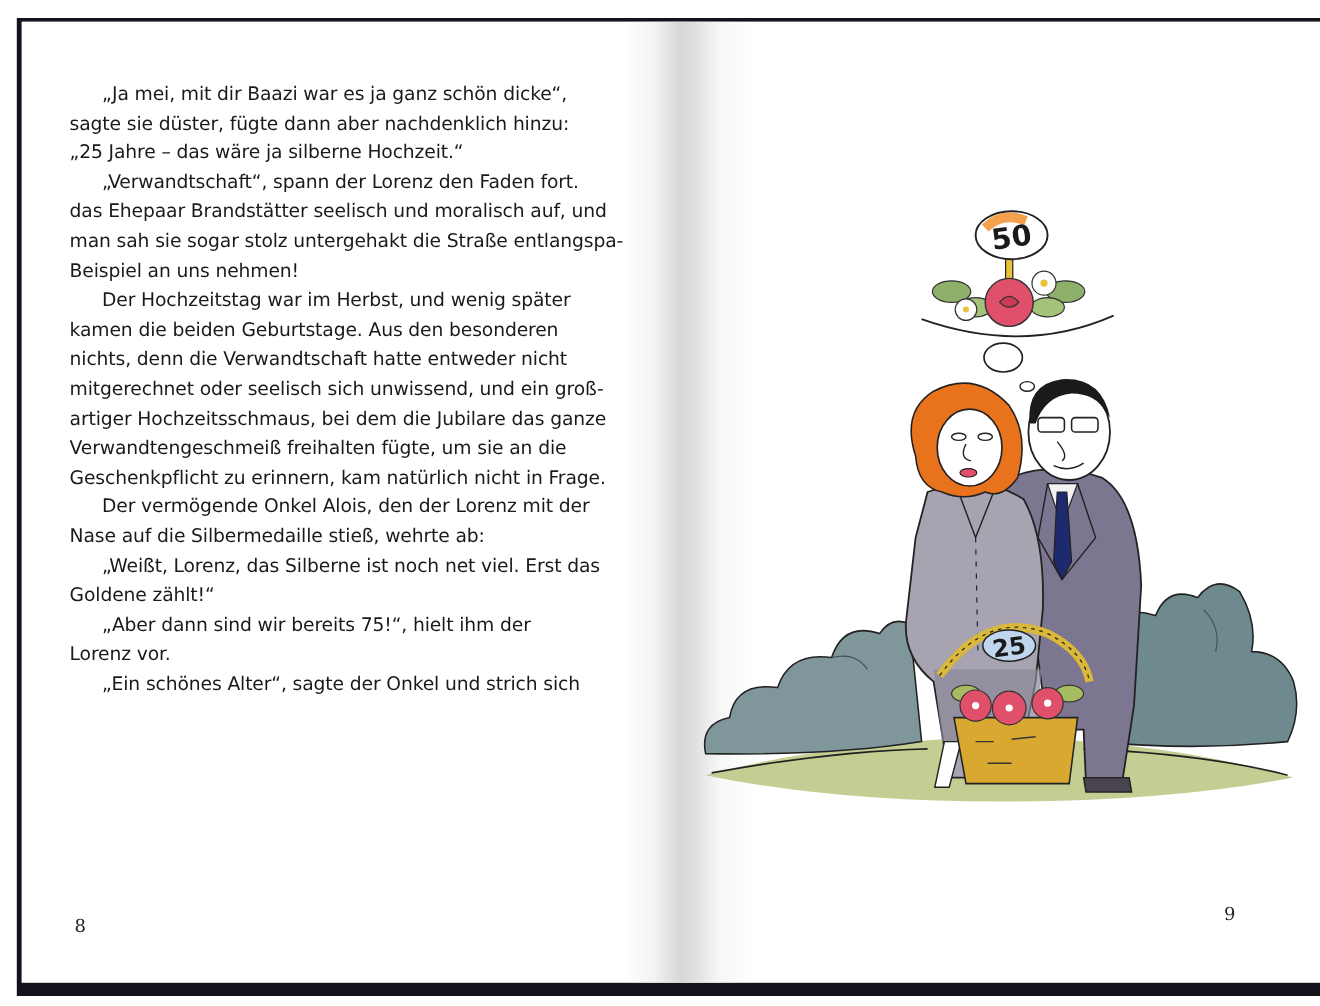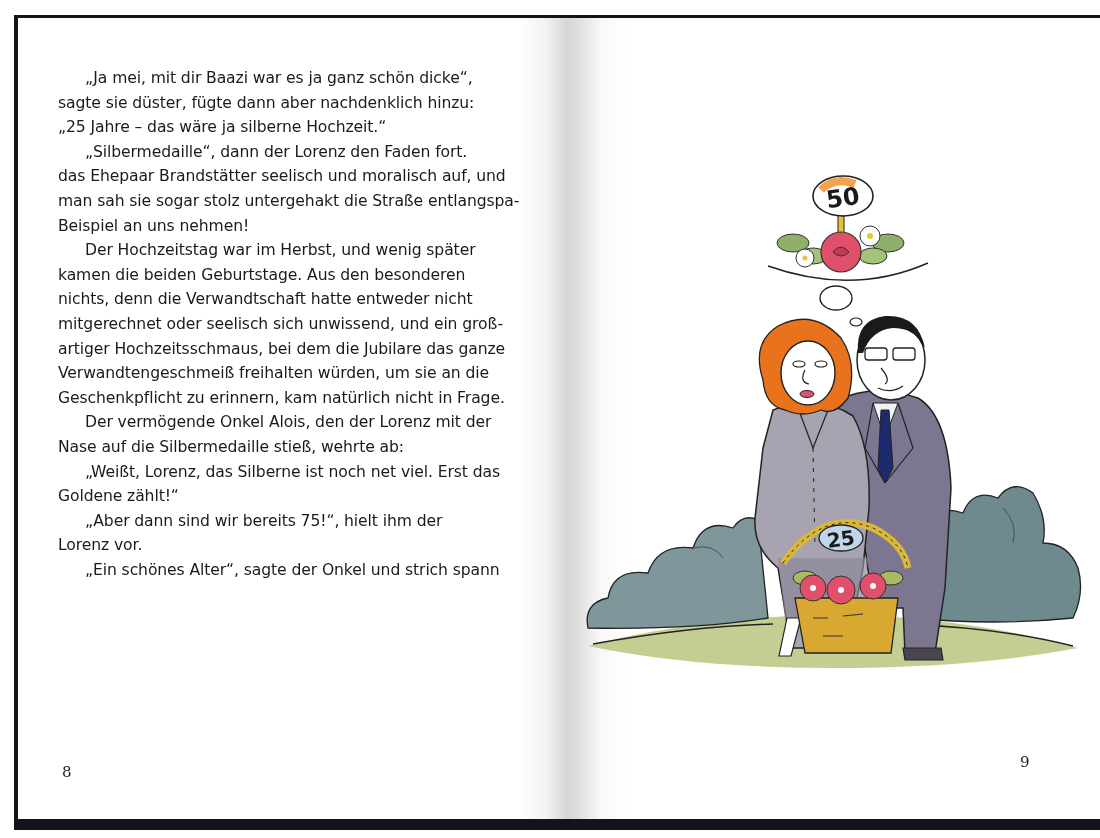--- a/index.html
+++ b/index.html
@@ -24,50 +24,50 @@
 <div class="spread">
   <div class="gutter"></div>
 
   <div class="page-left">
     <p class="para">
       <span class="line indent">„Ja mei, mit dir Baazi war es ja ganz schön dicke“,</span>
       <span class="line">sagte sie düster, fügte dann aber nachdenklich hinzu:</span>
       <span class="line">„25 Jahre – das wäre ja silberne Hochzeit.“</span>
     </p>
     <p class="para">
-      <span class="line indent">„Silbermedaille“, dann der Lorenz den Faden fort.</span>
+      <span class="line indent">„Verwandtschaft“, spann der Lorenz den Faden fort.</span>
     </p>
     <p class="para">
       <span class="line">das Ehepaar Brandstätter seelisch und moralisch auf, und</span>
       <span class="line">man sah sie sogar stolz untergehakt die Straße entlangspa-</span>
       <span class="line">Beispiel an uns nehmen!</span>
     </p>
     <p class="para">
       <span class="line indent">Der Hochzeitstag war im Herbst, und wenig später</span>
       <span class="line">kamen die beiden Geburtstage. Aus den besonderen</span>
       <span class="line">nichts, denn die Verwandtschaft hatte entweder nicht</span>
       <span class="line">mitgerechnet oder seelisch sich unwissend, und ein groß-</span>
       <span class="line">artiger Hochzeitsschmaus, bei dem die Jubilare das ganze</span>
-      <span class="line">Verwandtengeschmeiß freihalten würden, um sie an die</span>
+      <span class="line">Verwandtengeschmeiß freihalten fügte, um sie an die</span>
       <span class="line">Geschenkpflicht zu erinnern, kam natürlich nicht in Frage.</span>
     </p>
     <p class="para">
       <span class="line indent">Der vermögende Onkel Alois, den der Lorenz mit der</span>
       <span class="line">Nase auf die Silbermedaille stieß, wehrte ab:</span>
     </p>
     <p class="para">
       <span class="line indent">„Weißt, Lorenz, das Silberne ist noch net viel. Erst das</span>
       <span class="line">Goldene zählt!“</span>
     </p>
     <p class="para">
       <span class="line indent">„Aber dann sind wir bereits 75!“, hielt ihm der</span>
       <span class="line">Lorenz vor.</span>
     </p>
     <p class="para">
-      <span class="line indent">„Ein schönes Alter“, sagte der Onkel und strich spann</span>
+      <span class="line indent">„Ein schönes Alter“, sagte der Onkel und strich sich</span>
     </p>
   </div>
 
   <div class="pagenum pn-left">8</div>
   <div class="pagenum pn-right">9</div>
 
   <svg class="illus" viewBox="0 0 520 580" xmlns="http://www.w3.org/2000/svg">
 
     <g>
       <path d="M15 498 Q120 470 260 466 Q400 470 505 500 Q400 520 260 520 Q120 520 15 498 Z" fill="#b9c77f" opacity="0.85"></path>

